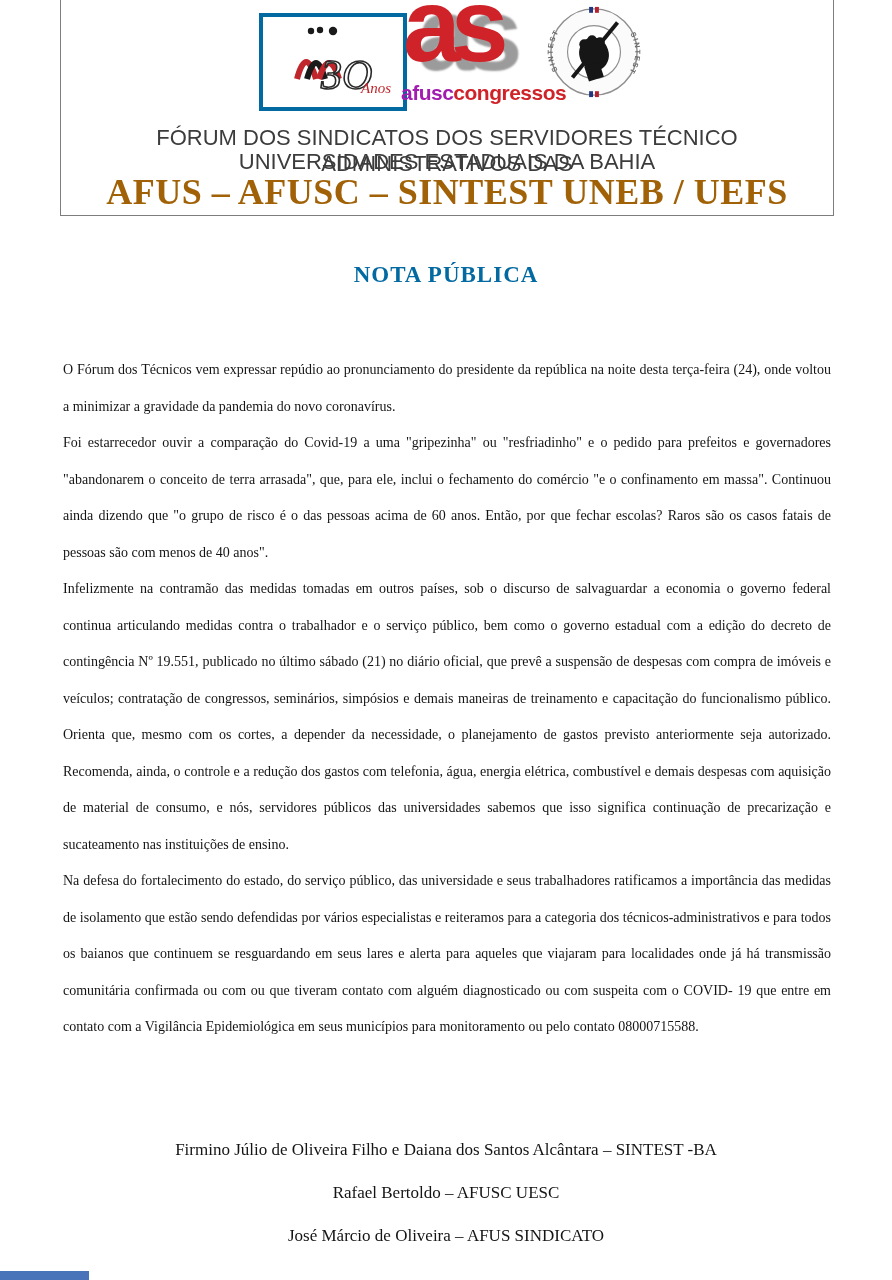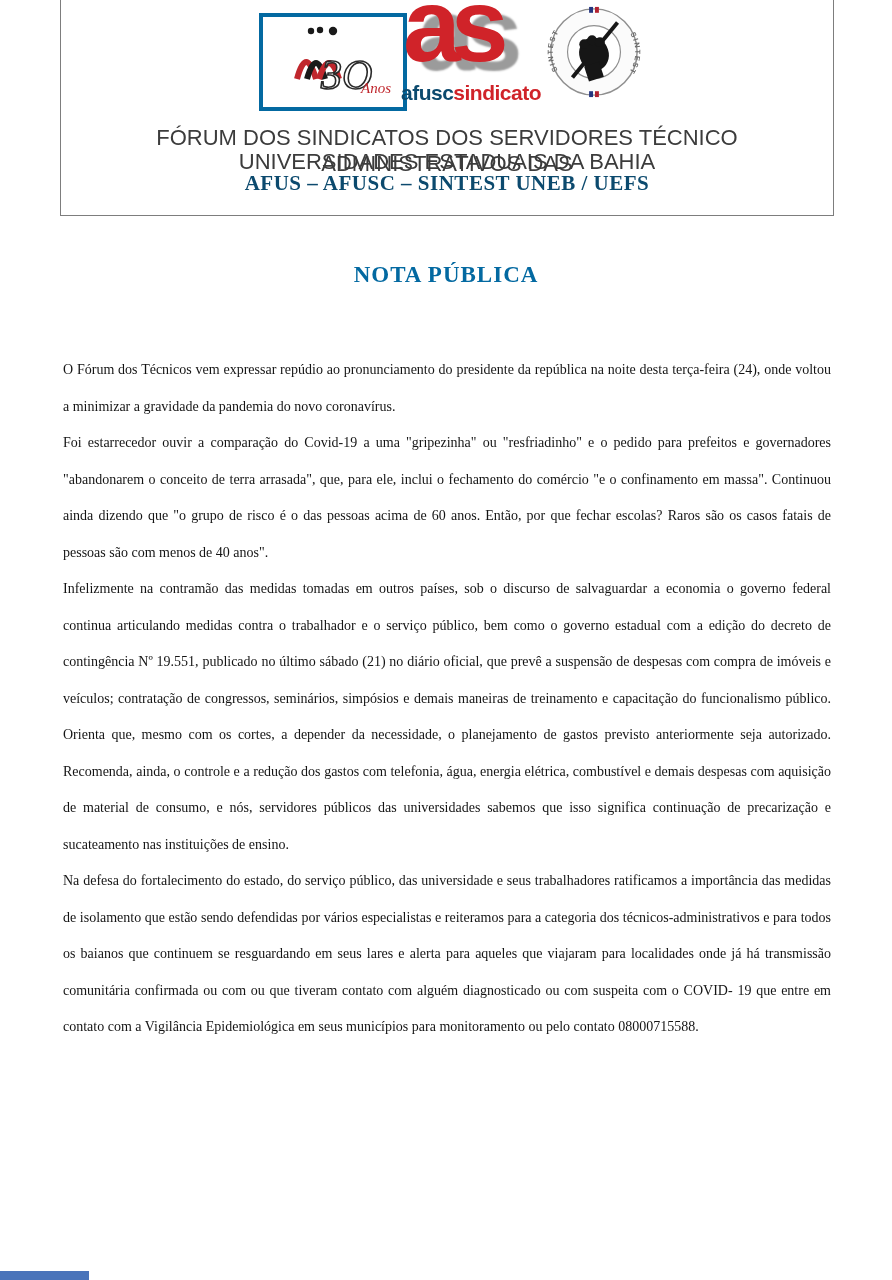--- a/index.html
+++ b/index.html
@@ -46,21 +46,21 @@
     color: #d02329;
     text-shadow: 14px 9px 2px #9b9b9b;
   }
   .afusc-word {
     position: absolute; left: 2px; top: 86px;
     font-family: "Liberation Sans", sans-serif;
     font-weight: bold;
     font-size: 21px;
     letter-spacing: -0.5px;
   }
-  .afusc-word .w-black { color: #0c4a6e; }
+  .afusc-word .w-black { color: #a21caf; }
   .afusc-word .w-red   { color: #d02329; }
 
   
   .logo-sintest { left: 484px; top: 8px; width: 98px; height: 98px; }
   .logo-sintest svg { width: 100%; height: 100%; }
   .ribbon-text { font-family: "Liberation Sans", sans-serif; font-size: 7.5px; letter-spacing: 1.5px; fill: #6a6a6a; font-weight: bold; }
 
   
   .h-line1, .h-line2 {
     position: absolute; left: 0; width: 100%;
@@ -69,23 +69,23 @@
     font-size: 22px;
     color: #3c3c3c;
   }
   .h-line1 { top: 130px; }
   .h-line2 { top: 154px; }
   .h-line3 {
     position: absolute; left: 0; top: 176px; width: 100%;
     text-align: center;
     font-family: "Liberation Serif", serif;
     font-weight: bold;
-    font-size: 21px;
+    font-size: 36px;
     letter-spacing: 0.5px;
-    color: #0c4a6e;
+    color: #a16207;
   }
 
   
   .title {
     position: absolute; left: 0; top: 262px; width: 100%;
     text-align: center;
     font-weight: bold;
     font-size: 23px;
     letter-spacing: 1px;
     color: #0369a1;
@@ -135,21 +135,21 @@
         <path d="M44,62 Q53,30 62,62" fill="none" stroke="#1a1a1a" stroke-width="6"></path>
         <path d="M56,62 Q66,30 76,62" fill="none" stroke="#c0272d" stroke-width="6"></path>
 
         <text x="58" y="72" font-family="Liberation Serif, serif" font-style="italic" font-size="42" fill="#ffffff" stroke="#2a2a2a" stroke-width="1.6">3O</text>
         <text x="98" y="76" font-family="Liberation Serif, serif" font-style="italic" font-size="15" fill="#c0272d">Anos</text>
       </svg>
     </div>
 
     <div class="logo logo-afusc">
       <div class="afusc-monogram">as</div>
-      <div class="afusc-word"><span class="w-black">afusc</span><span class="w-red">sindicato</span></div>
+      <div class="afusc-word"><span class="w-black">afusc</span><span class="w-red">congressos</span></div>
     </div>
 
     <div class="logo logo-sintest">
       <svg viewBox="0 0 100 100">
         <defs>
           <path id="arcL" d="M 15,72 A 38,38 0 0 1 15,28"></path>
           <path id="arcR" d="M 85,28 A 38,38 0 0 1 85,72"></path>
         </defs>
         <circle cx="50" cy="50" r="44" fill="#fbfbfb" stroke="#8f8f8f" stroke-width="1.5"></circle>
         <circle cx="50" cy="50" r="27" fill="#ffffff" stroke="#8f8f8f" stroke-width="1.2"></circle>
@@ -179,16 +179,21 @@
 
   <div class="title">NOTA PÚBLICA</div>
 
   <div class="body-text">
     <p>O Fórum dos Técnicos vem expressar repúdio ao pronunciamento do presidente da república na noite desta terça-feira (24), onde voltou a minimizar a gravidade da pandemia do novo coronavírus.</p>
     <p>Foi estarrecedor ouvir a comparação do Covid-19 a uma "gripezinha" ou "resfriadinho" e o pedido para prefeitos e governadores "abandonarem o conceito de terra arrasada", que, para ele, inclui o fechamento do comércio "e o confinamento em massa". Continuou ainda dizendo que "o grupo de risco é o das pessoas acima de 60 anos. Então, por que fechar escolas? Raros são os casos fatais de pessoas são com menos de 40 anos".</p>
     <p>Infelizmente na contramão das medidas tomadas em outros países, sob o discurso de salvaguardar a economia o governo federal continua articulando medidas contra o trabalhador e o serviço público, bem como o governo estadual com a edição do decreto de contingência Nº 19.551, publicado no último sábado (21) no diário oficial, que prevê a suspensão de despesas com compra de imóveis e veículos; contratação de congressos, seminários, simpósios e demais maneiras de treinamento e capacitação do funcionalismo público. Orienta que, mesmo com os cortes, a depender da necessidade, o planejamento de gastos previsto anteriormente seja autorizado. Recomenda, ainda, o controle e a redução dos gastos com telefonia, água, energia elétrica, combustível e demais despesas com aquisição de material de consumo, e nós, servidores públicos das universidades sabemos que isso significa continuação de precarização e sucateamento nas instituições de ensino.</p>
     <p>Na defesa do fortalecimento do estado, do serviço público, das universidade e seus trabalhadores ratificamos a importância das medidas de isolamento que estão sendo defendidas por vários especialistas e reiteramos para a categoria dos técnicos-administrativos e para todos os baianos que continuem se resguardando em seus lares e alerta para aqueles que viajaram para localidades onde já há transmissão comunitária confirmada ou com ou que tiveram contato com alguém diagnosticado ou com suspeita com o COVID- 19 que entre em contato com a Vigilância Epidemiológica em seus municípios para monitoramento ou pelo contato 08000715588.</p>
   </div>
 
+  <div class="sigs">
+    <p>Firmino Júlio de Oliveira Filho  e Daiana dos Santos Alcântara – SINTEST -BA</p>
+    <p>Rafael Bertoldo – AFUSC UESC</p>
+    <p>José Márcio de Oliveira  – AFUS SINDICATO</p>
+  </div>
 
   <div class="blue-bar"></div>
 
 </div>
 
 </body></html>

